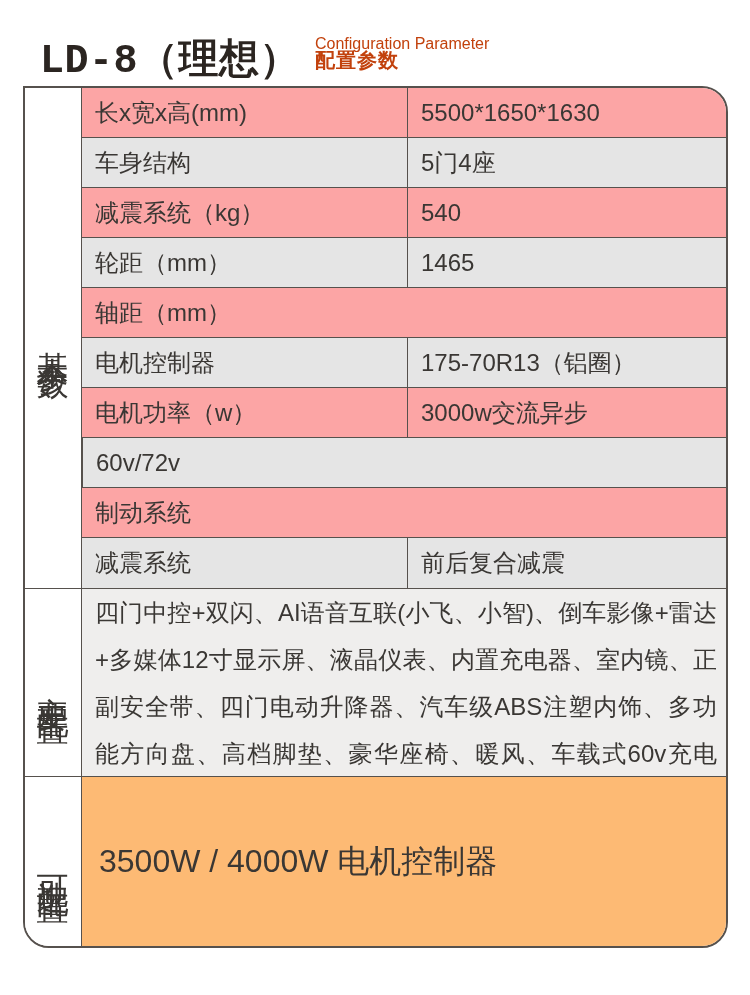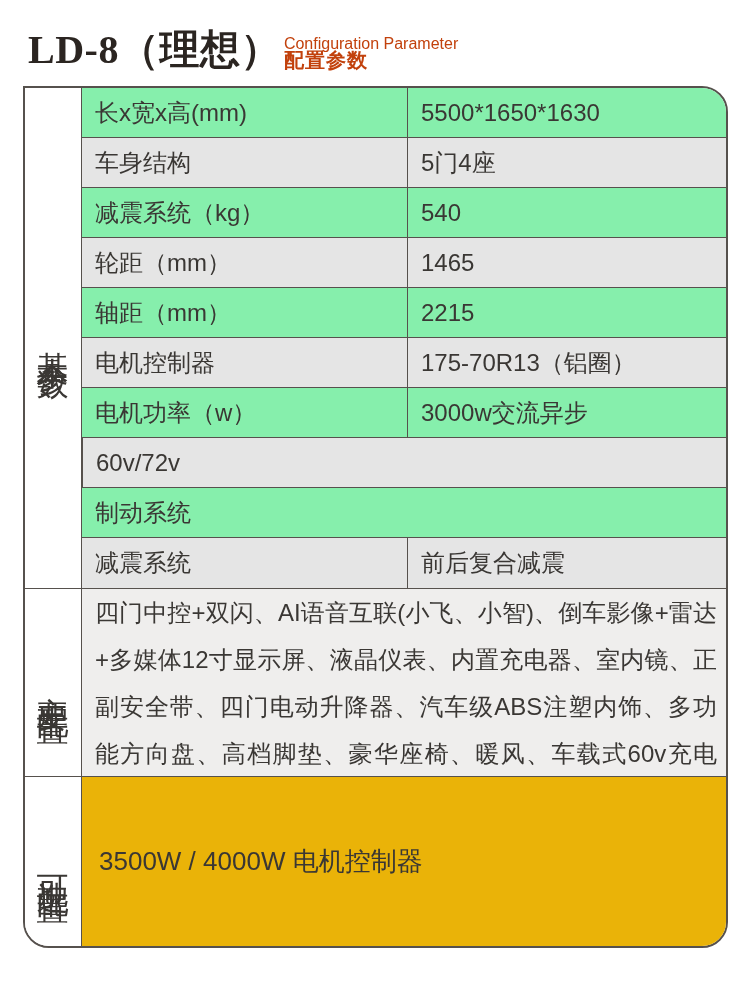--- a/index.html
+++ b/index.html
@@ -7,21 +7,21 @@
     width:750px;height:995px;background:#ffffff;
     font-family:"Liberation Sans","DejaVu Sans",sans-serif;
     color:#3a3734;
     -webkit-font-smoothing:antialiased;
   }
   .page{position:relative;width:750px;height:995px;background:#fff;overflow:hidden;}
 
   
   .hdr{position:absolute;left:28px;top:28px;display:flex;align-items:flex-start;}
   .model{
-    margin:0;font-family:Liberation Serif, serif;
+    margin:12px;font-family:Liberation Mono, monospace;
     font-weight:bold;font-size:40px;line-height:44px;color:#2b2521;letter-spacing:0.5px;
     white-space:nowrap;
   }
   .subs{margin-left:3px;margin-top:7px;color:#c2410c;white-space:nowrap;}
   .sub-en{font-size:16px;line-height:17px;font-weight:normal;}
   .sub-cn{font-size:20px;line-height:17px;font-weight:bold;letter-spacing:1px;}
 
   
   .spec-table{
     position:absolute;left:23px;top:86px;width:705px;height:862px;
@@ -39,33 +39,33 @@
     display:flex;align-items:center;justify-content:center;
   }
   .vlabel span{
     writing-mode:vertical-rl;text-orientation:upright;
     font-size:32px;letter-spacing:6px;line-height:1;color:#3a3734;
   }
 
   .rows{flex:1;display:flex;flex-direction:column;}
   .row{display:flex;height:50px;box-sizing:border-box;background:#e5e5e5;}
   .row:not(:last-child){border-bottom:1.5px solid #56514d;}
-  .row.alt{background:#86efac;}
+  .row.alt{background:#fca5a5;}
   .cell{display:flex;align-items:center;font-size:24px;color:#3a3734;box-sizing:border-box;}
   .cell.lab{width:325px;flex:0 0 325px;padding-left:13px;}
   .cell.val{flex:1;border-left:1.5px solid #56514d;padding-left:13px;}
 
   .content{flex:1;box-sizing:border-box;}
   .main-config{
     background:#efeeed;font-size:24px;line-height:47px;
     padding:0 9px 0 13px;text-align:justify;color:#3a3734;
   }
   .optional-config{
-    background:#eab308;display:flex;align-items:center;
-    padding-left:17px;font-size:26px;color:#3a3734;
+    background:#fdba74;display:flex;align-items:center;
+    padding-left:17px;font-size:32px;color:#3a3734;
   }
 </style>
 </head>
 <body>
 
 <div class="page">
 
   <header class="hdr">
     <h1 class="model">LD-8（理想）</h1>
     <div class="subs">
@@ -92,21 +92,20 @@
         <div class="row alt">
           <div class="cell lab">减震系统（kg）</div>
           <div class="cell val">540</div>
         </div>
         <div class="row">
           <div class="cell lab">轮距（mm）</div>
           <div class="cell val">1465</div>
         </div>
         <div class="row alt">
           <div class="cell lab">轴距（mm）</div>
-          <div class="cell val">2215</div>
         </div>
         <div class="row">
           <div class="cell lab">电机控制器</div>
           <div class="cell val">175-70R13（铝圈）</div>
         </div>
         <div class="row alt">
           <div class="cell lab">电机功率（w）</div>
           <div class="cell val">3000w交流异步</div>
         </div>
         <div class="row">

